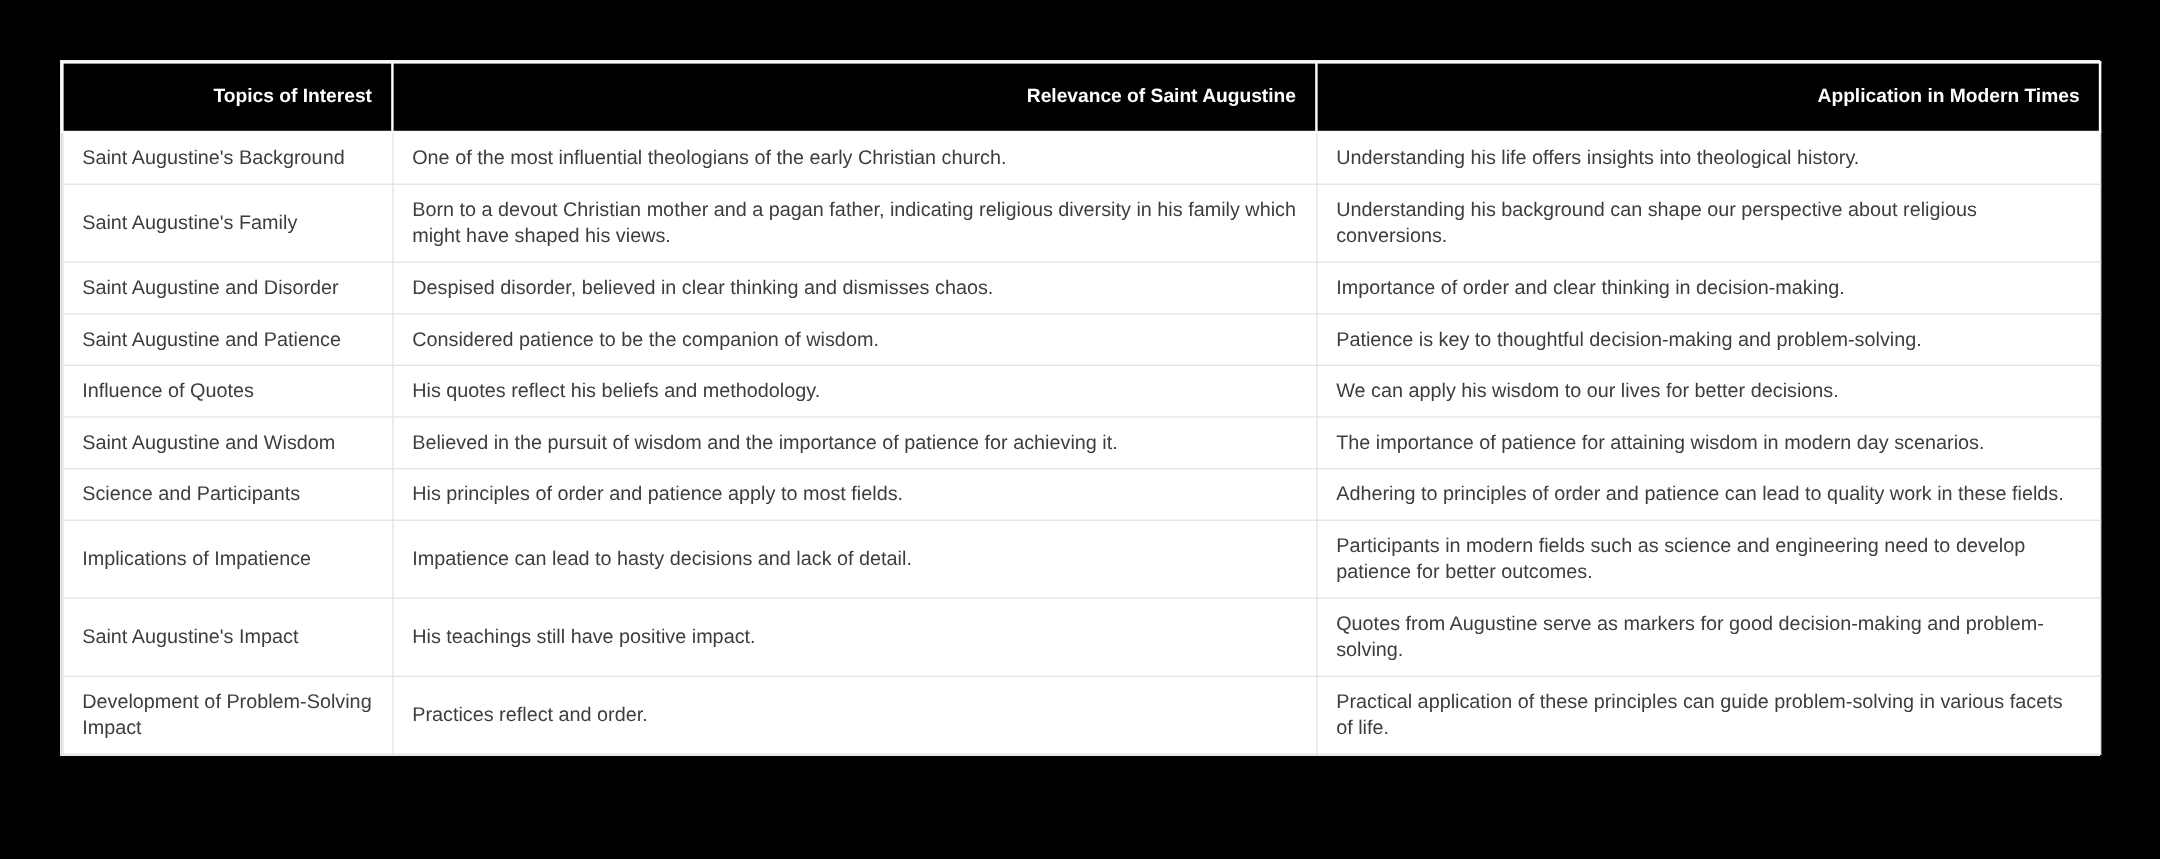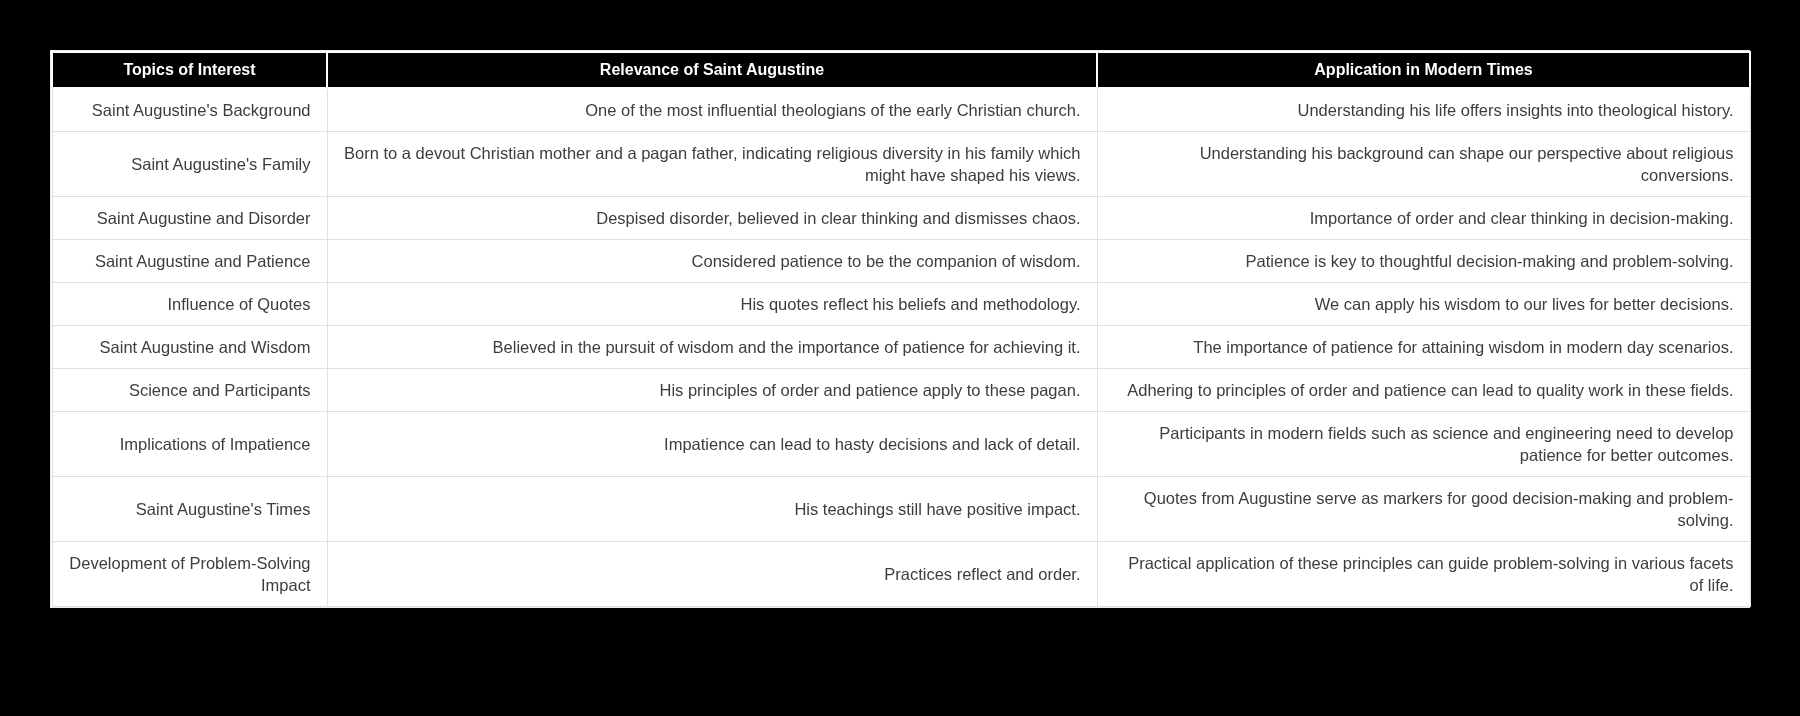--- a/index.html
+++ b/index.html
@@ -36,35 +36,34 @@
     width: 100%;
     border-collapse: collapse;
     table-layout: fixed;
     background: var(--body-bg, #ffffff);
   }
   table.data-table th {
     background: var(--header-bg, #000000);
     color: var(--header-text, #ffffff);
     font-size: 16px;
     font-weight: 700;
-    text-align: center;
-    padding: 6px 16px;
+    text-align: right;
+    padding: 17px 16px;
     line-height: 22px;
     border: 2px solid #ffffff;
   }
   table.data-table td {
     font-size: 16.5px;
     color: var(--body-text, #3d3d3d);
     padding: 10px 16px;
     line-height: 22px;
     vertical-align: middle;
     border: 1px solid var(--grid-border, #e0e0e0);
     background: var(--body-bg, #ffffff);
     word-wrap: break-word;
-    text-align: right;
   }
   col.c1 { width: 275px; }
   col.c2 { width: 770px; }
   col.c3 { width: 653px; }
 </style>
 </head>
 <body>
 
 <div class="table-card">
   <table class="data-table">
@@ -106,30 +105,30 @@
           <td>His quotes reflect his beliefs and methodology.</td>
           <td>We can apply his wisdom to our lives for better decisions.</td>
         </tr>
         <tr>
           <td>Saint Augustine and Wisdom</td>
           <td>Believed in the pursuit of wisdom and the importance of patience for achieving it.</td>
           <td>The importance of patience for attaining wisdom in modern day scenarios.</td>
         </tr>
         <tr>
           <td>Science and Participants</td>
-          <td>His principles of order and patience apply to these pagan.</td>
+          <td>His principles of order and patience apply to most fields.</td>
           <td>Adhering to principles of order and patience can lead to quality work in these fields.</td>
         </tr>
         <tr>
           <td>Implications of Impatience</td>
           <td>Impatience can lead to hasty decisions and lack of detail.</td>
           <td>Participants in modern fields such as science and engineering need to develop patience for better outcomes.</td>
         </tr>
         <tr>
-          <td>Saint Augustine's Times</td>
+          <td>Saint Augustine's Impact</td>
           <td>His teachings still have positive impact.</td>
           <td>Quotes from Augustine serve as markers for good decision-making and problem-solving.</td>
         </tr>
         <tr>
           <td>Development of Problem-Solving Impact</td>
           <td>Practices reflect and order.</td>
           <td>Practical application of these principles can guide problem-solving in various facets of life.</td>
         </tr>
       </tbody>
   </table>

